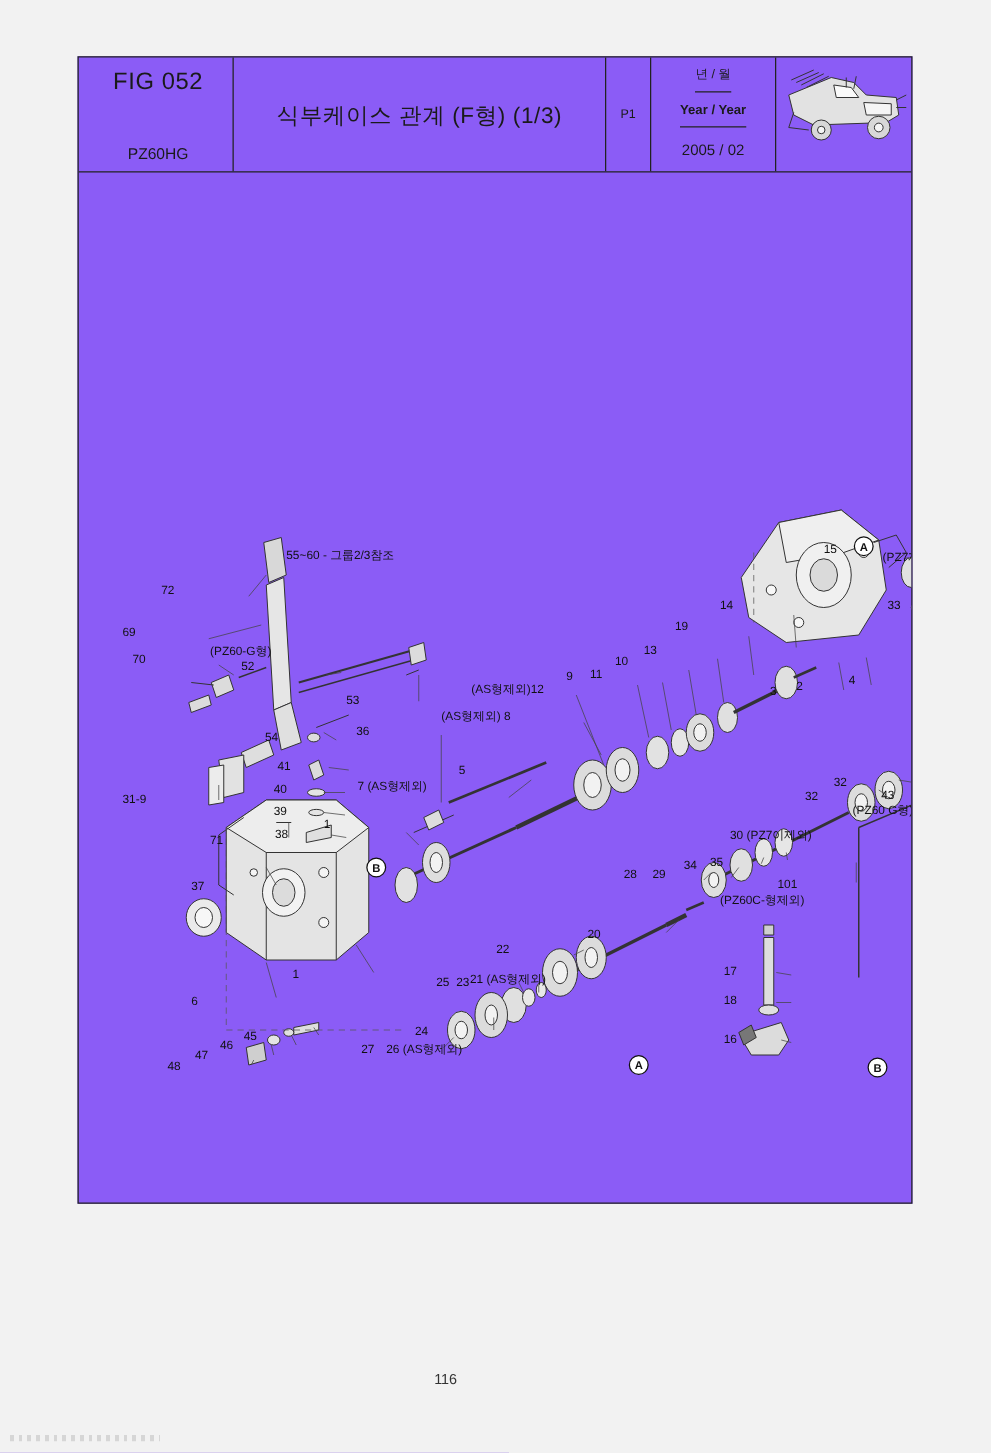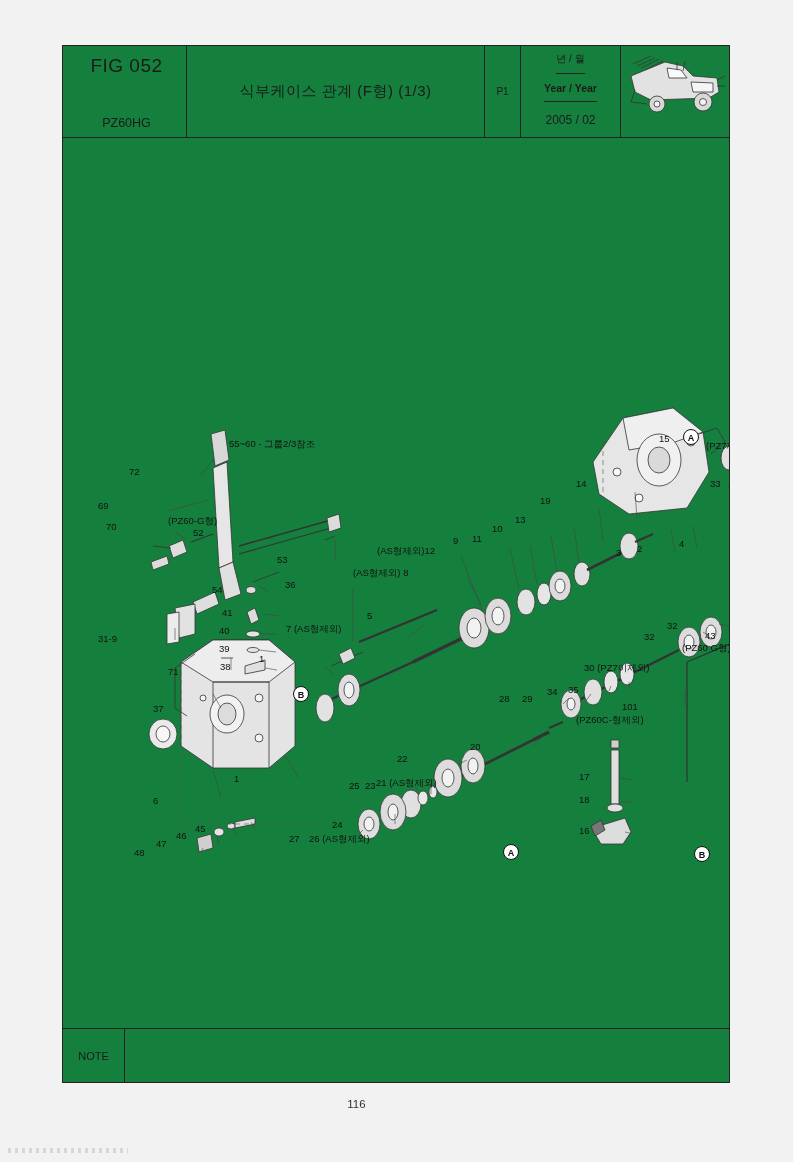--- a/index.html
+++ b/index.html
@@ -17,23 +17,23 @@
   }
   .page {
     position: absolute;
     left: 0; top: 0;
     width: 793px; height: 1162px;
     background: #f2f2f2;
   }
   .sheet {
     position: absolute;
     left: 62px; top: 45px;
-    width: 668px; height: 1038px;
+    width: 668px; height: 918px;
     border: 1.6px solid #222;
-    background: #15803d;
+    background: #8b5cf6;
     box-sizing: border-box;
     text-decoration: underline;
   }
   
   .titlebar {
     position: absolute;
     left: 0; top: 0;
     width: 100%;
     height: 92px;
     display: flex;
@@ -63,21 +63,21 @@
   }
   .tb-title {
     flex: 1;
     border-right: 1.6px solid #222;
     box-sizing: border-box;
     display: flex;
     align-items: center;
     justify-content: center;
   }
   .tb-title-text {
-    font-size: 15px;
+    font-size: 18px;
     letter-spacing: .5px;
   }
   .tb-page {
     width: 36px;
     border-right: 1.6px solid #222;
     box-sizing: border-box;
     display: flex;
     align-items: center;
     justify-content: center;
     font-size: 10px;
@@ -545,22 +545,18 @@
               <text x="238" y="555.5" font-size="9" fill="#111" text-anchor="middle" font-weight="bold">B</text>
             </g>
             <g>
               <circle cx="639" cy="712" r="7.5" fill="#fff" stroke="#111" stroke-width="1"></circle>
               <text x="639" y="715.5" font-size="9" fill="#111" text-anchor="middle" font-weight="bold">B</text>
             </g>
           </g>
       </svg>
     </div>
 
-    <div class="notebar">
-      <div class="note-label">NOTE</div>
-      <div class="note-body"></div>
-    </div>
 
   </div>
 
   <div class="pagenum">116</div>
   <div class="edge-noise"></div>
 </div>
 
 </body></html>

